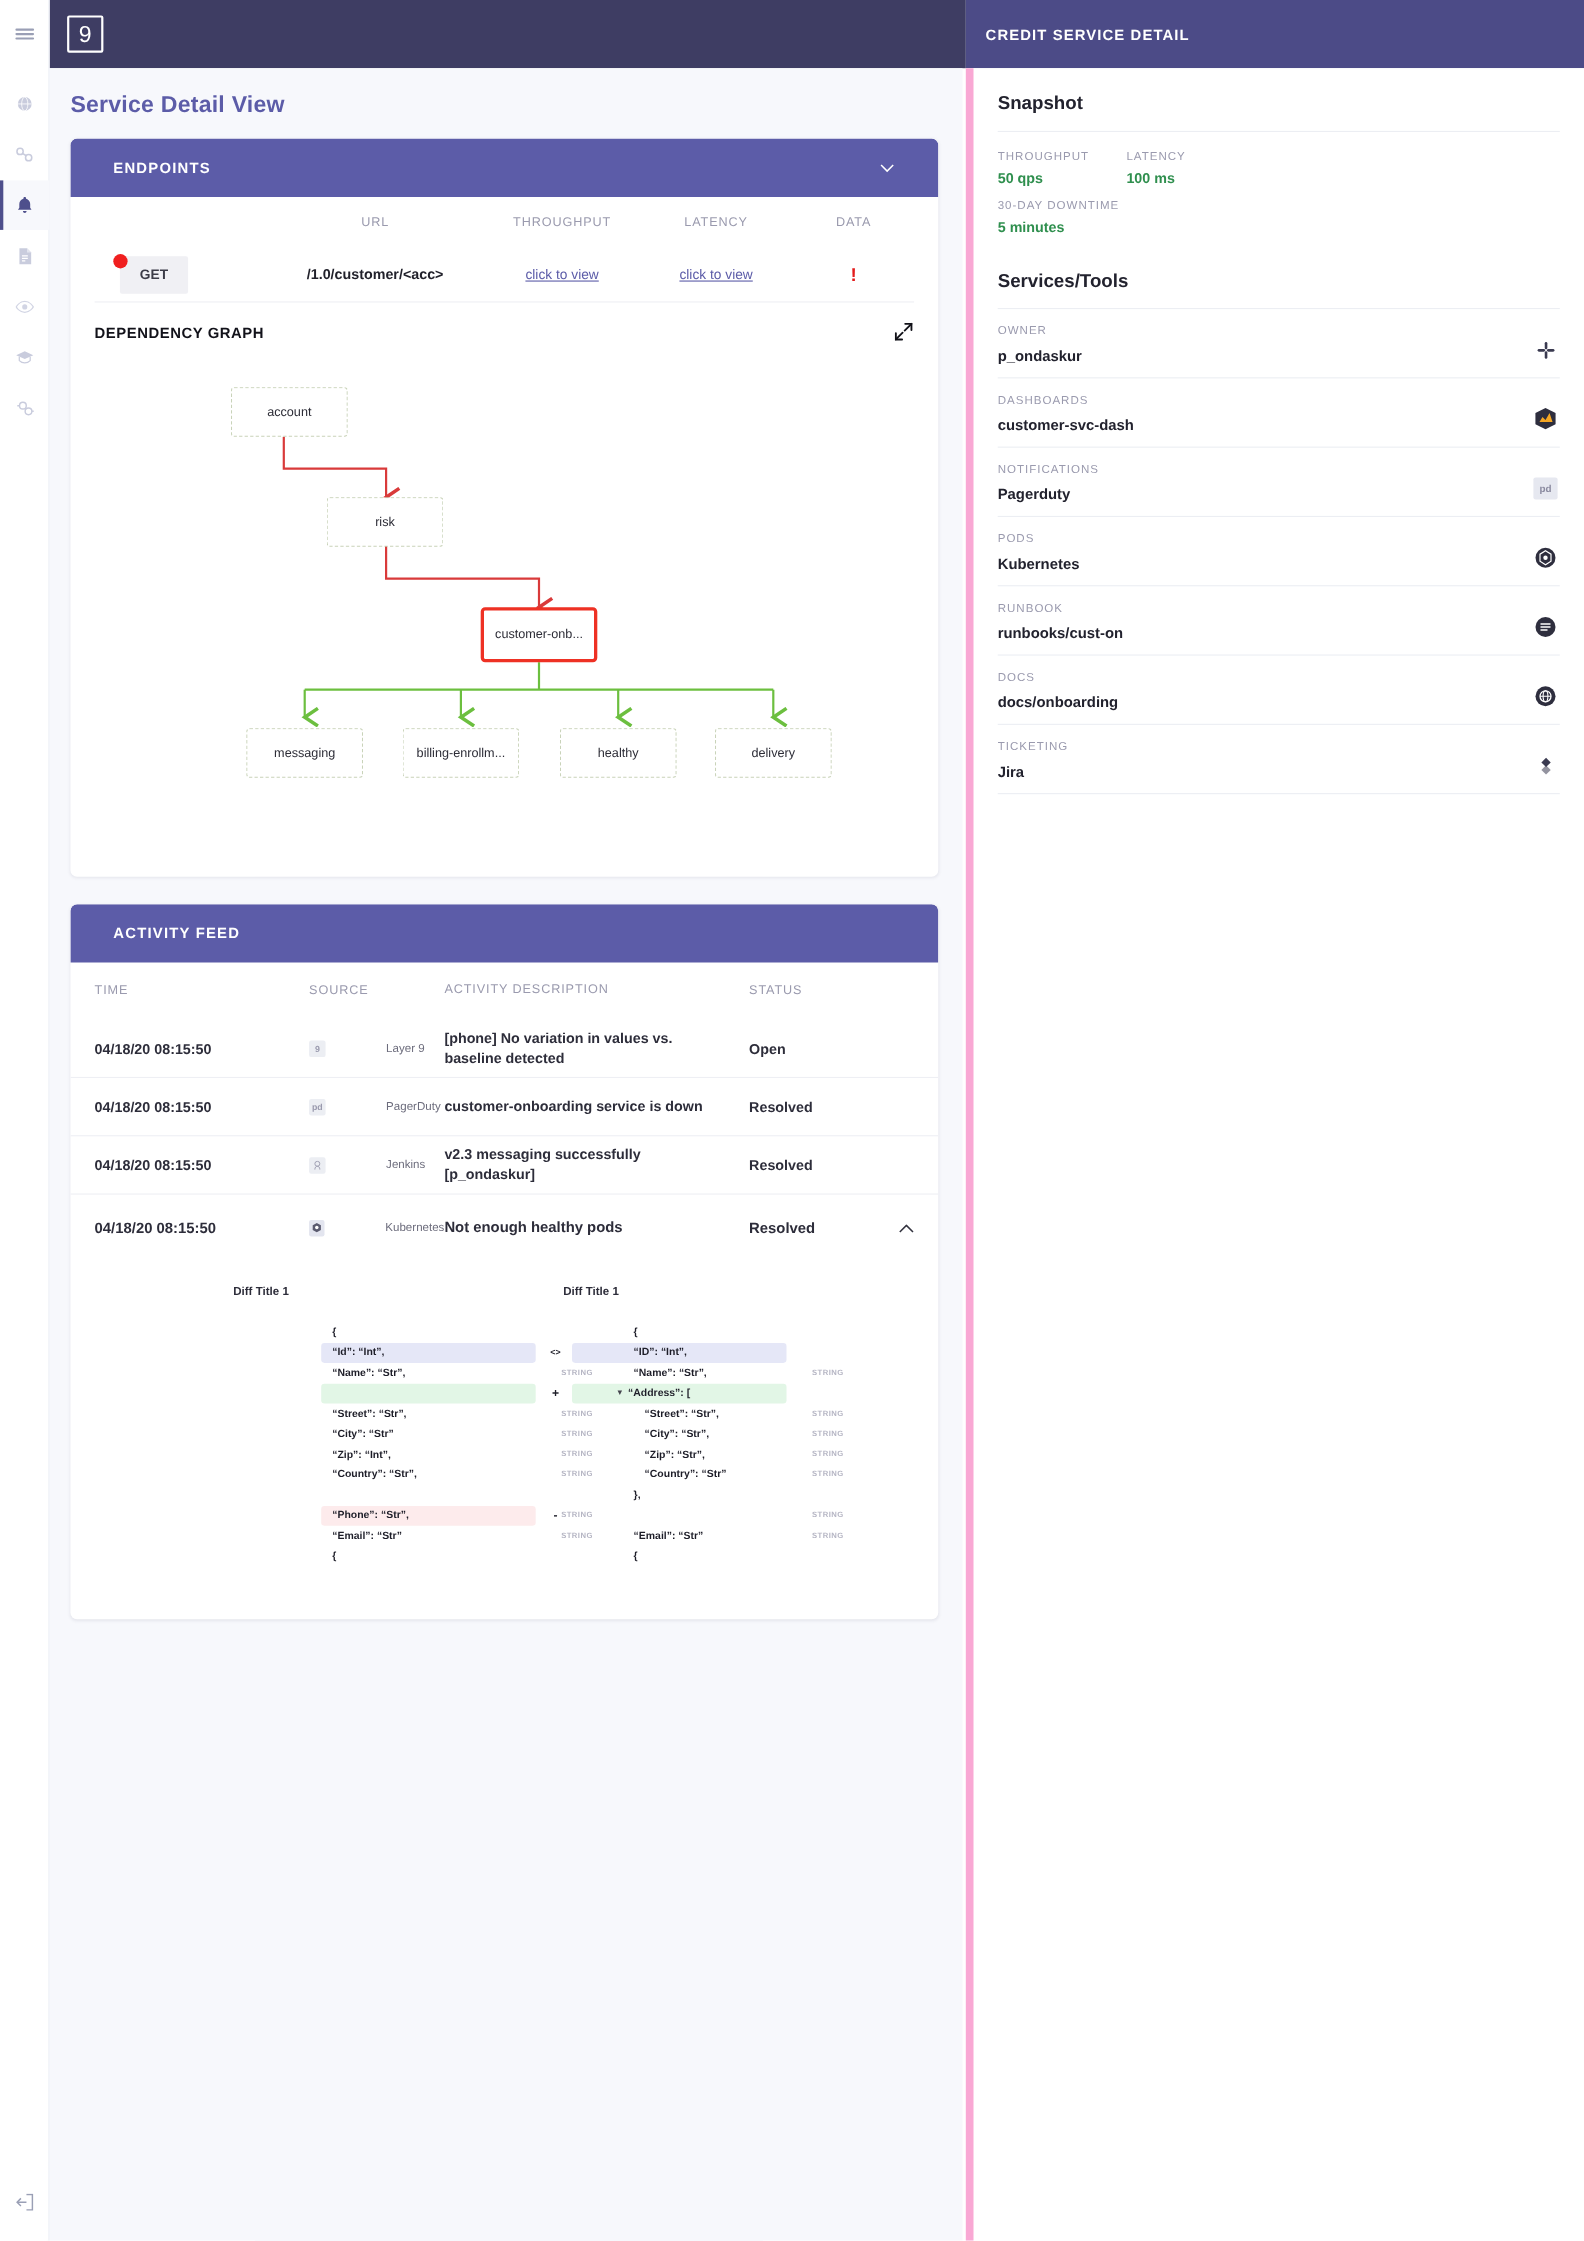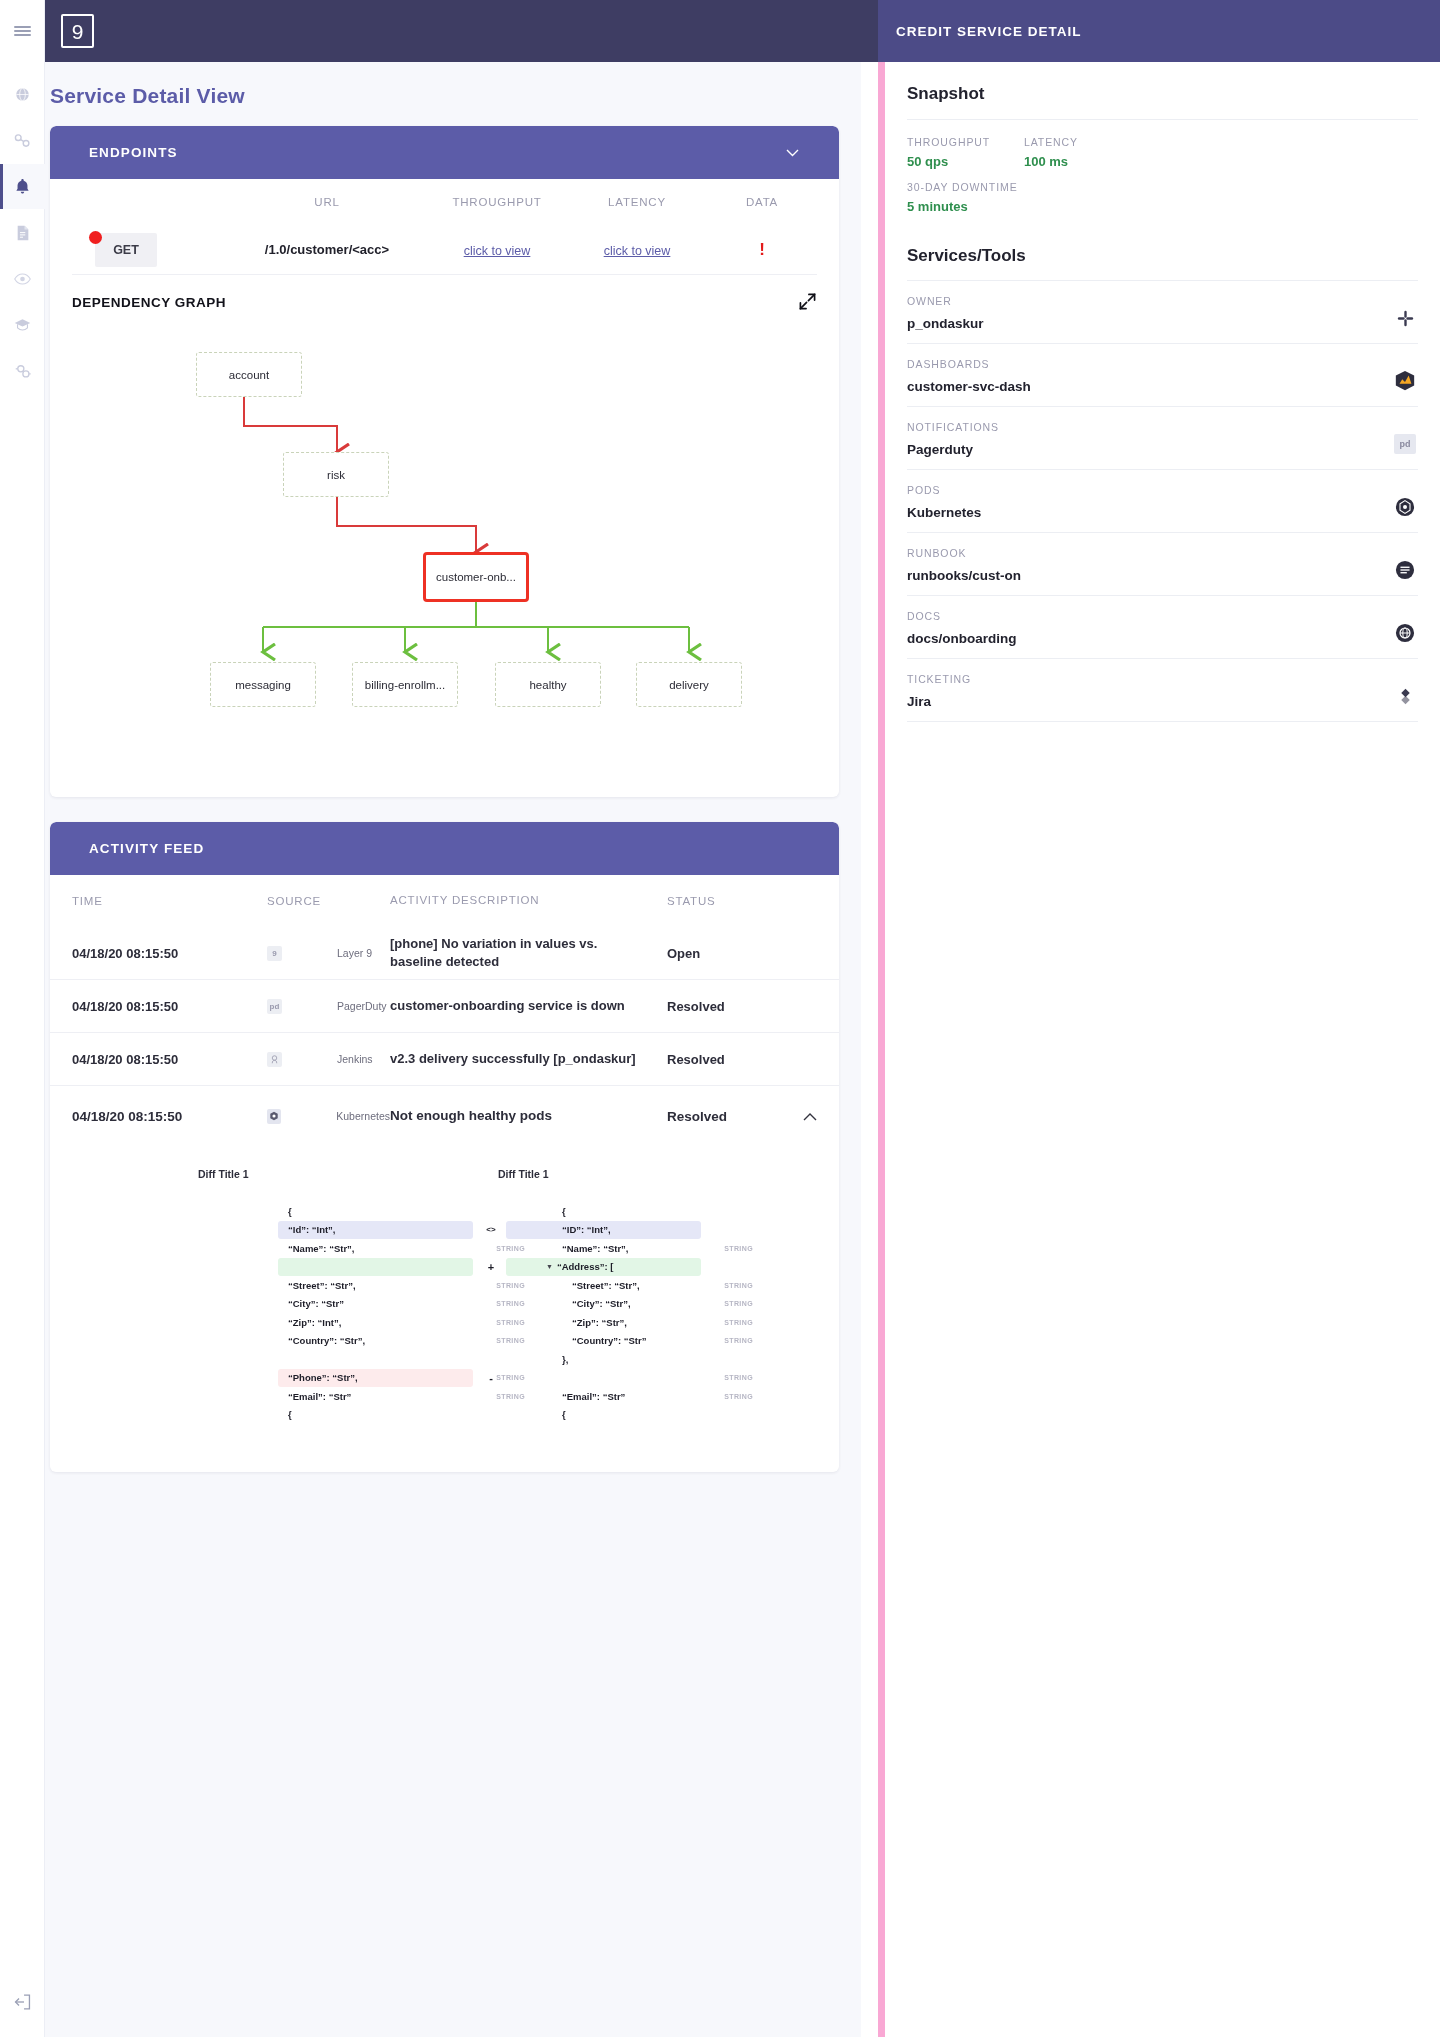--- a/index.html
+++ b/index.html
@@ -57,21 +57,21 @@
     background: #4c4b87;
     display: flex; align-items: center;
   }
   .rightbar-title {
     margin-left: 18px; color: #ffffff; font-size: 13.5px; font-weight: 700;
     letter-spacing: 1px;
   }
 
   
   .main {
-    position: absolute; left: 28px; top: 62px; width: 833px;
+    position: absolute; left: 42px; top: 62px; width: 833px;
     min-height: 1975px; background: #f7f8fc; padding: 0 0 40px 0;
   }
   .page-title {
     margin: 22px 0 0 22px; color: #5c5ca8; font-size: 21px; font-weight: 700;
     letter-spacing: .2px;
   }
 
   .card {
     margin: 18px 22px 0 22px; background: #ffffff;
     border-radius: 6px; box-shadow: 0 1px 3px rgba(40,40,80,.09);
@@ -430,21 +430,21 @@
       <div class="a-time">04/18/20 08:15:50</div>
       <div class="a-src">
         <span class="src-badge">
           <svg width="9" height="9" viewBox="0 0 12 12">
             <circle cx="6" cy="4" r="3" fill="none" stroke="#9a9aae" stroke-width="1.1"></circle>
             <path d="M3 11 C3 8.3 4.3 7 6 7 C7.7 7 9 8.3 9 11" fill="none" stroke="#9a9aae" stroke-width="1.1"></path>
           </svg>
         </span>
         <span class="slabel">Jenkins</span>
       </div>
-      <div class="a-desc">v2.3 delivery successfully [p_ondaskur]</div>
+      <div class="a-desc">v2.3 messaging successfully [p_ondaskur]</div>
       <div class="a-stat">
         <span>Resolved</span>
       </div>
     </div>
 
     <div class="af-row sel" style="border-bottom:none">
       <div class="a-time" style="font-size:13.5px">04/18/20 08:15:50</div>
       <div class="a-src">
         <span class="src-badge" style="background:#e3e5ef">
           <svg width="10" height="10" viewBox="0 0 14 14">

